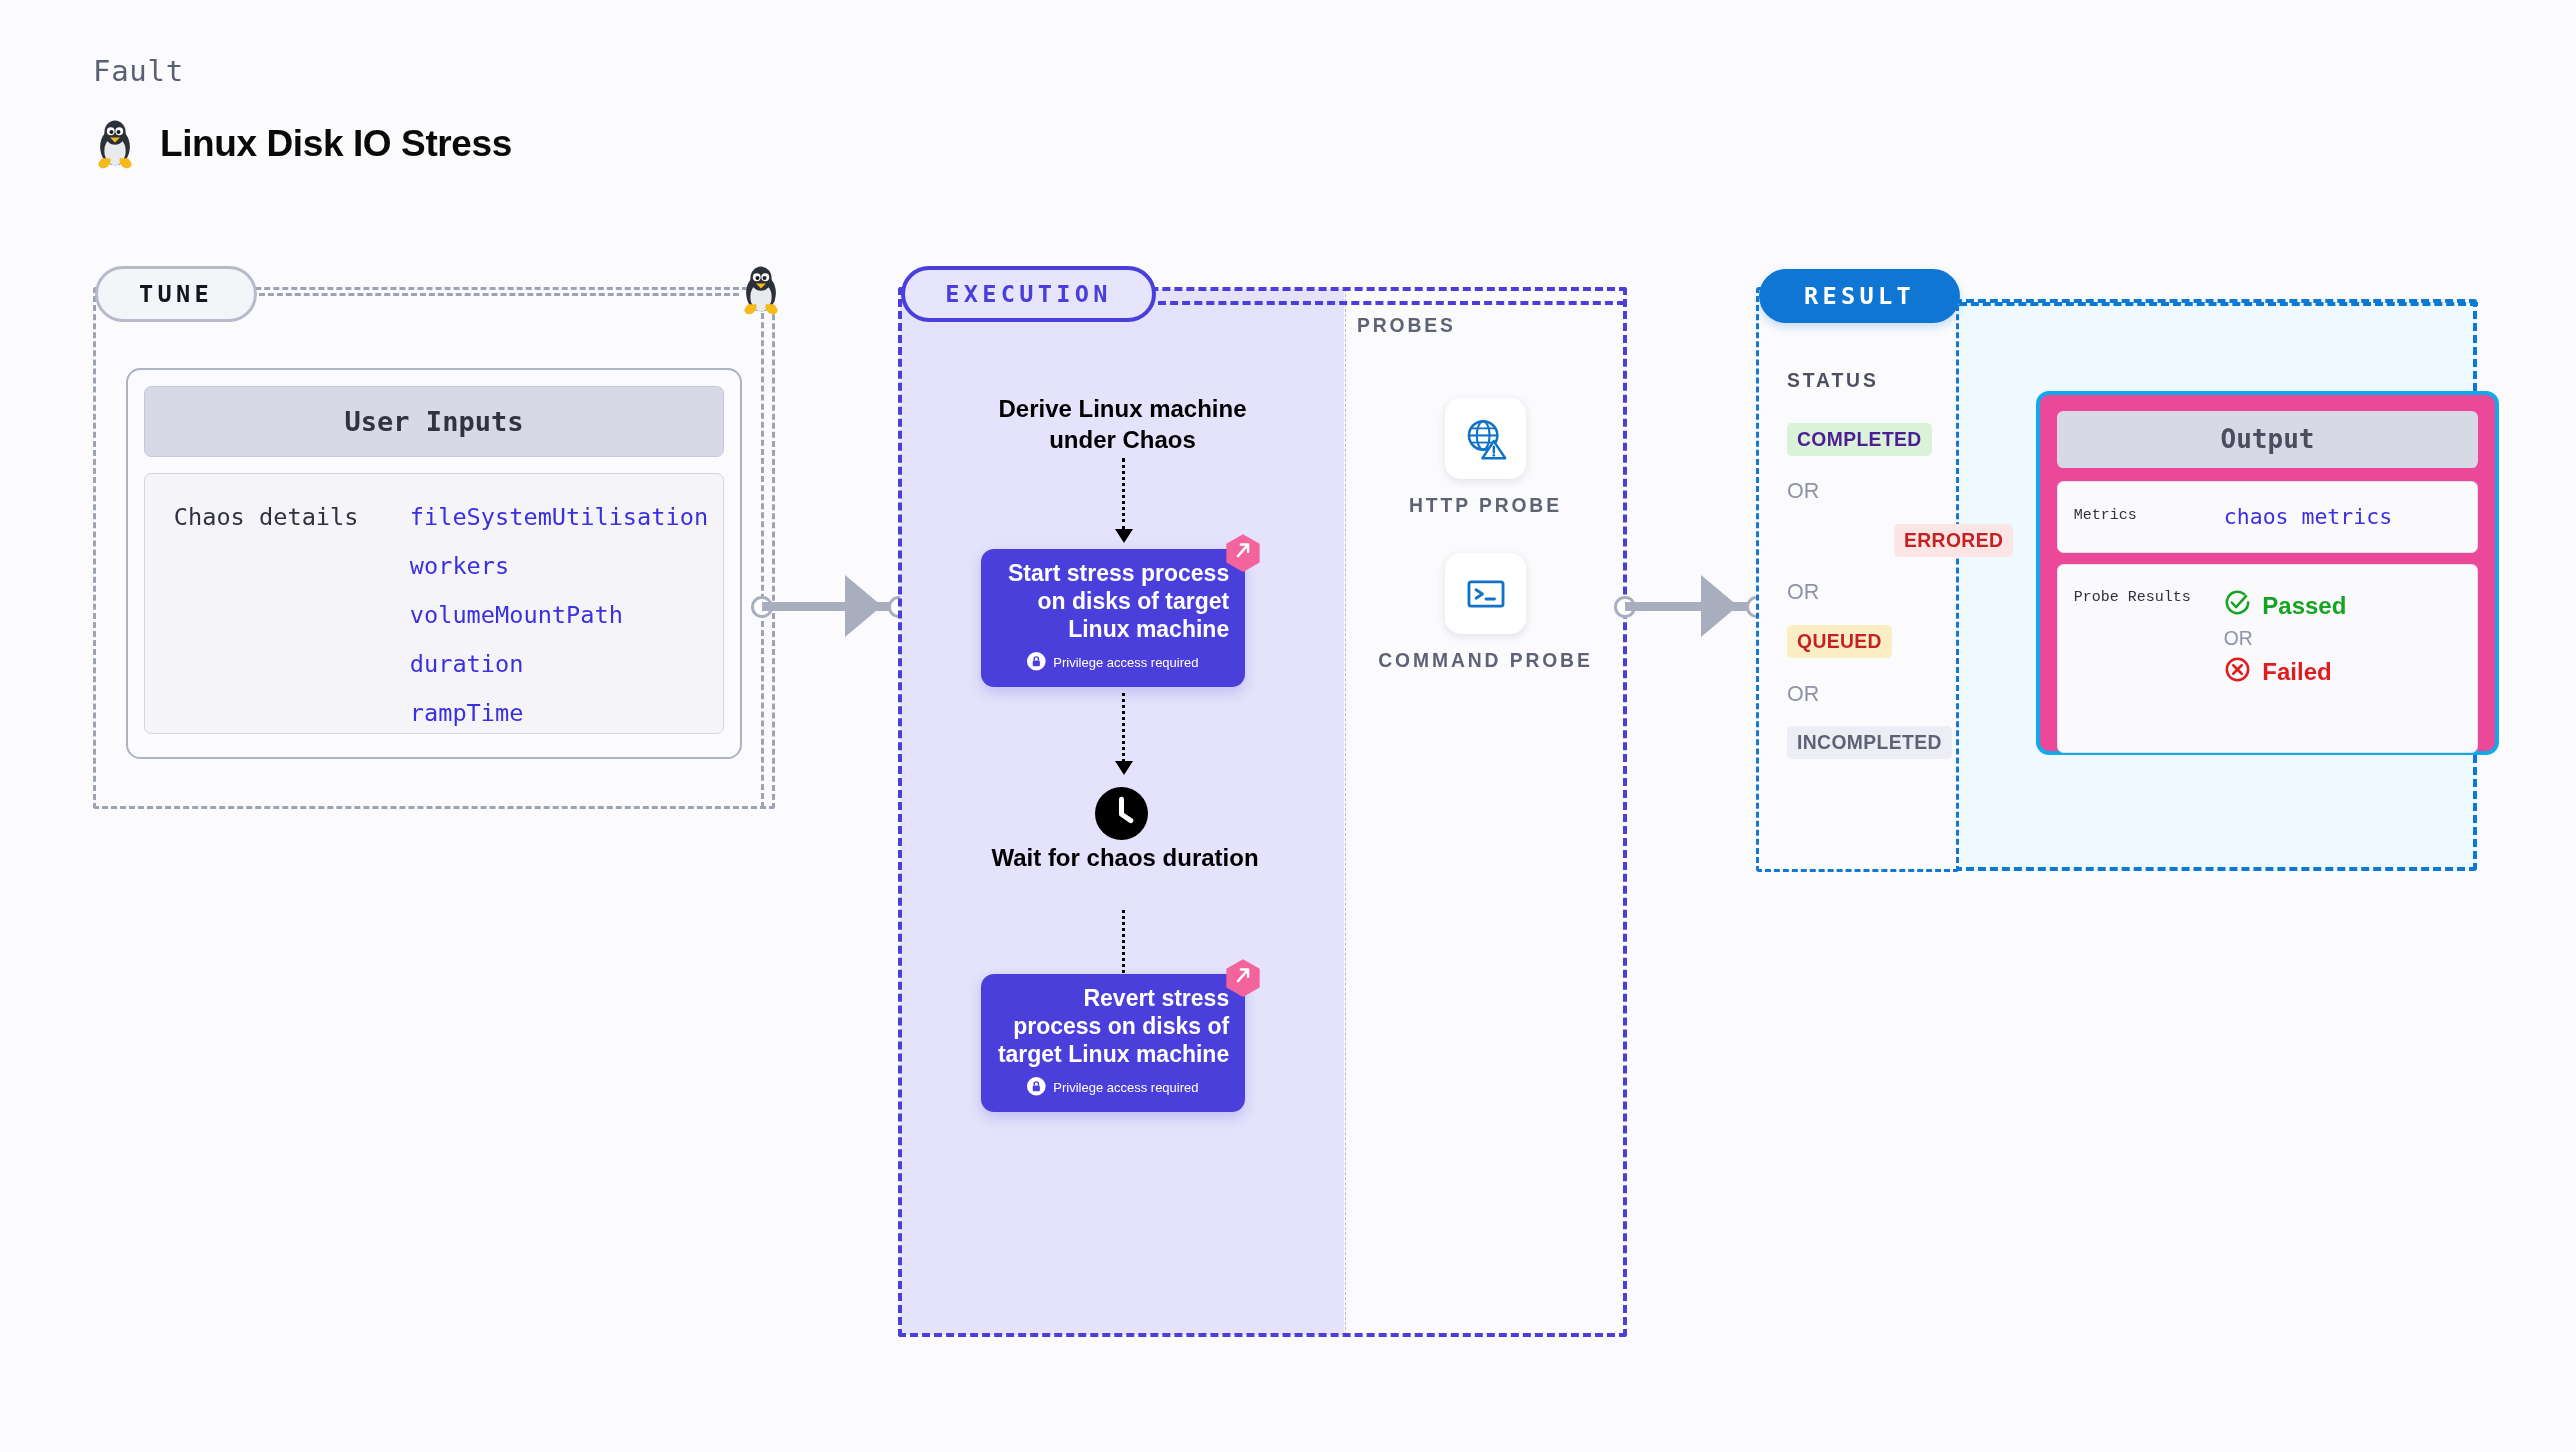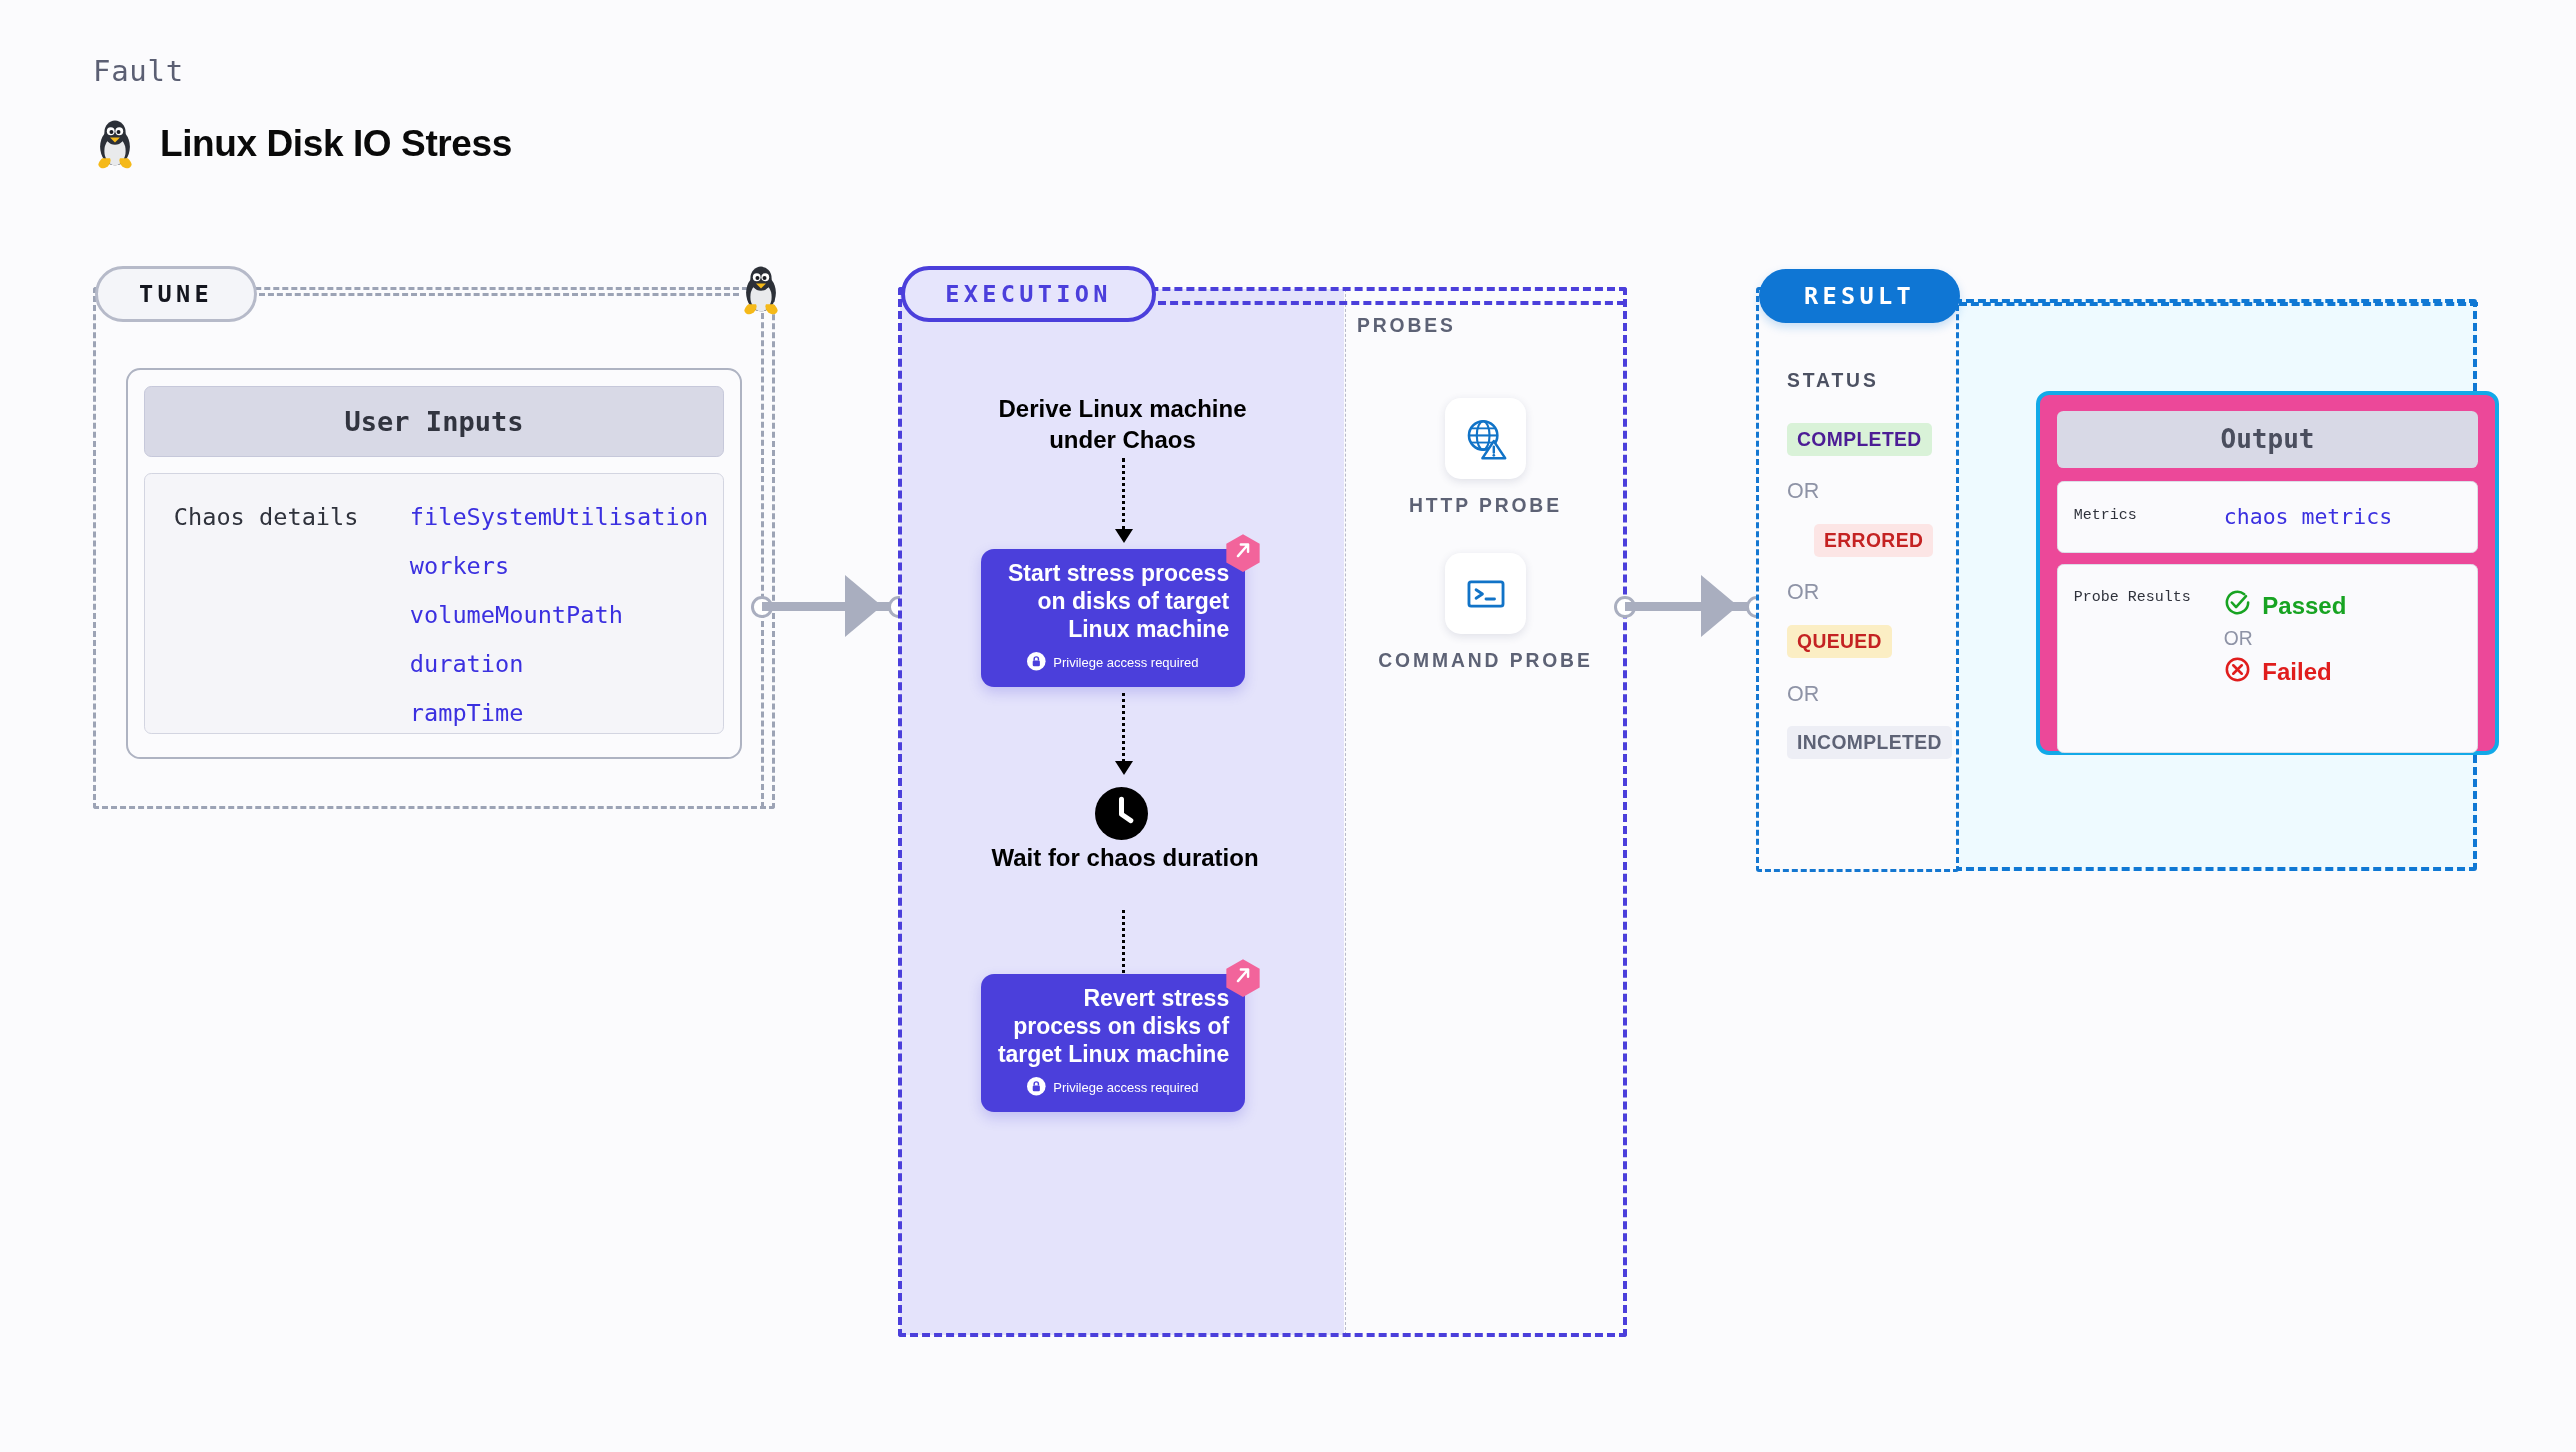--- a/index.html
+++ b/index.html
@@ -601,21 +601,21 @@
 
 <div id="result-output-dashed"></div>
 <div id="result-status-dashed"></div>
 <div id="result-dash-top"></div>
 <div class="stage-pill" id="result-pill">RESULT</div>
 
 <div id="status-label">STATUS</div>
 
 <div class="status-badge" style="left:1787px; top:423px; background:#d9f2d8; color:#4c1d95;">COMPLETED</div>
 <div class="or-text" style="left:1787px; top:479px;">OR</div>
-<div class="status-badge" style="left:1814px; top:524px; background:#fce5e5; color:#c42222;">ERRORED</div>
+<div class="status-badge" style="left:1894px; top:524px; background:#fce5e5; color:#c42222;">ERRORED</div>
 <div class="or-text" style="left:1787px; top:580px;">OR</div>
 <div class="status-badge" style="left:1787px; top:625px; background:#fbeec4; color:#c42222;">QUEUED</div>
 <div class="or-text" style="left:1787px; top:682px;">OR</div>
 <div class="status-badge" style="left:1787px; top:726px; background:#edeef5; color:#5d6275;">INCOMPLETED</div>
 
 <div id="output-card">
   <div id="output-header">Output</div>
   <div id="metrics-row">
     <span class="out-key">Metrics</span>
     <span class="out-val-link">chaos metrics</span>

